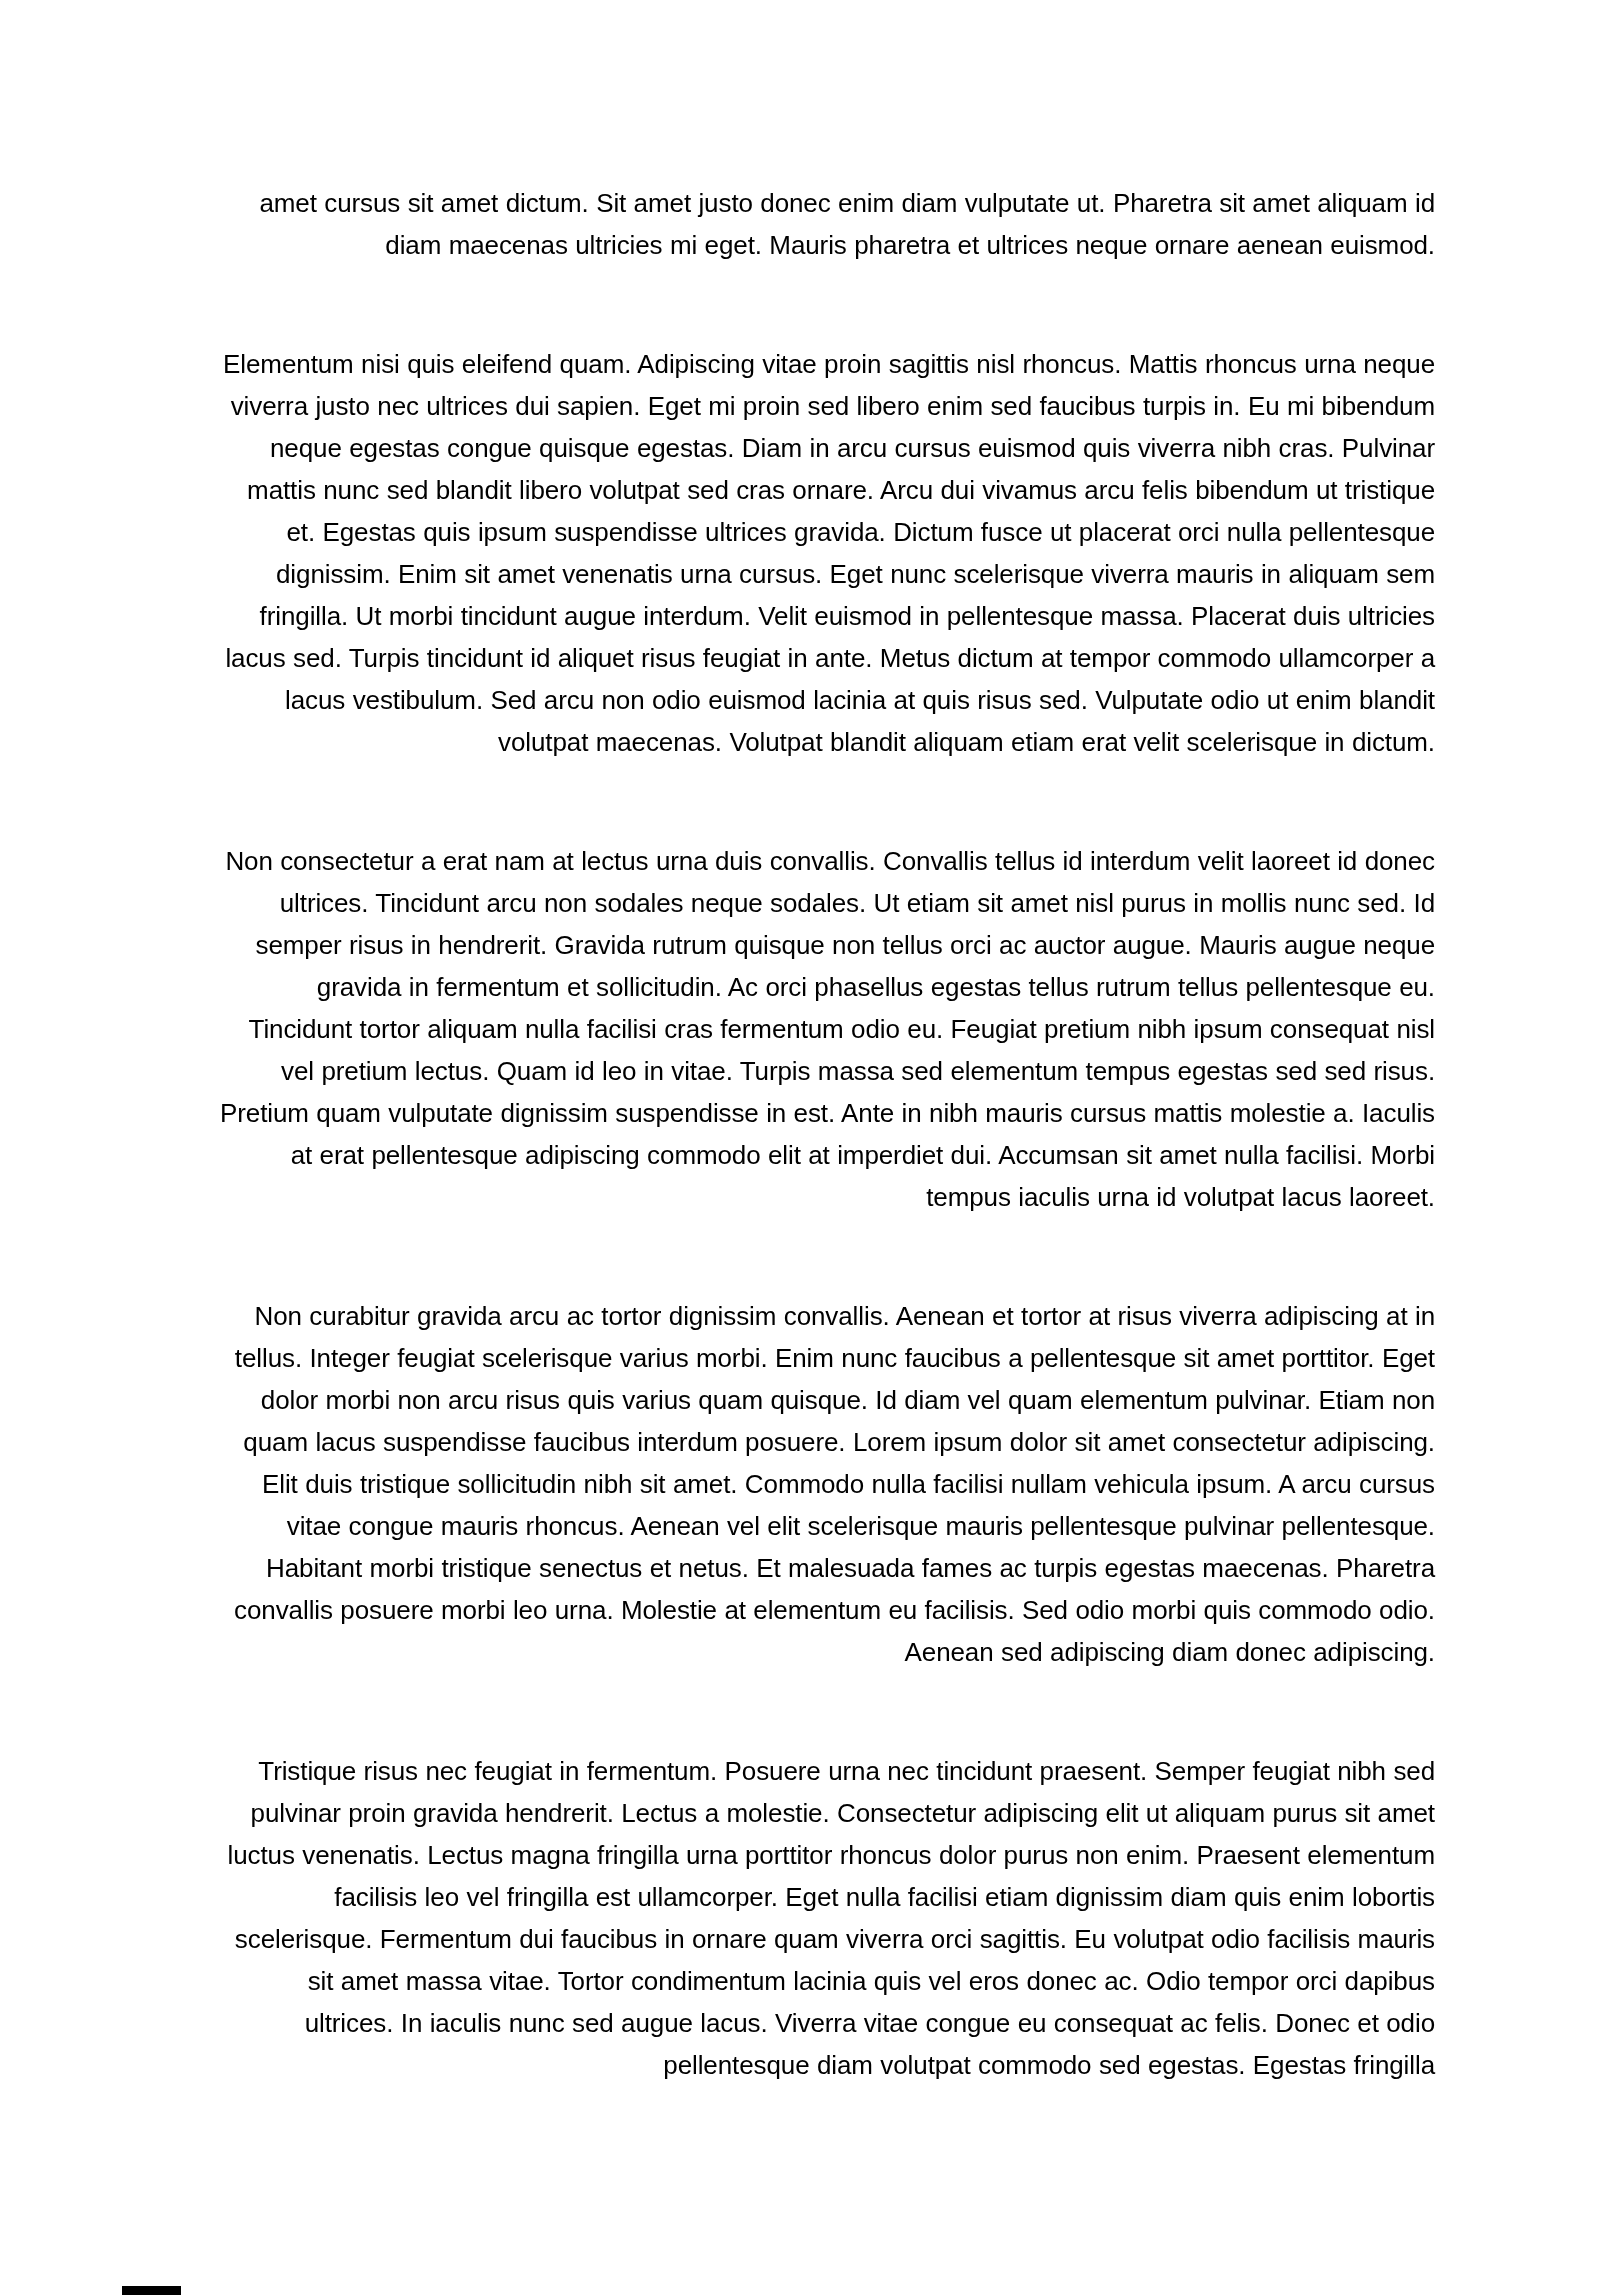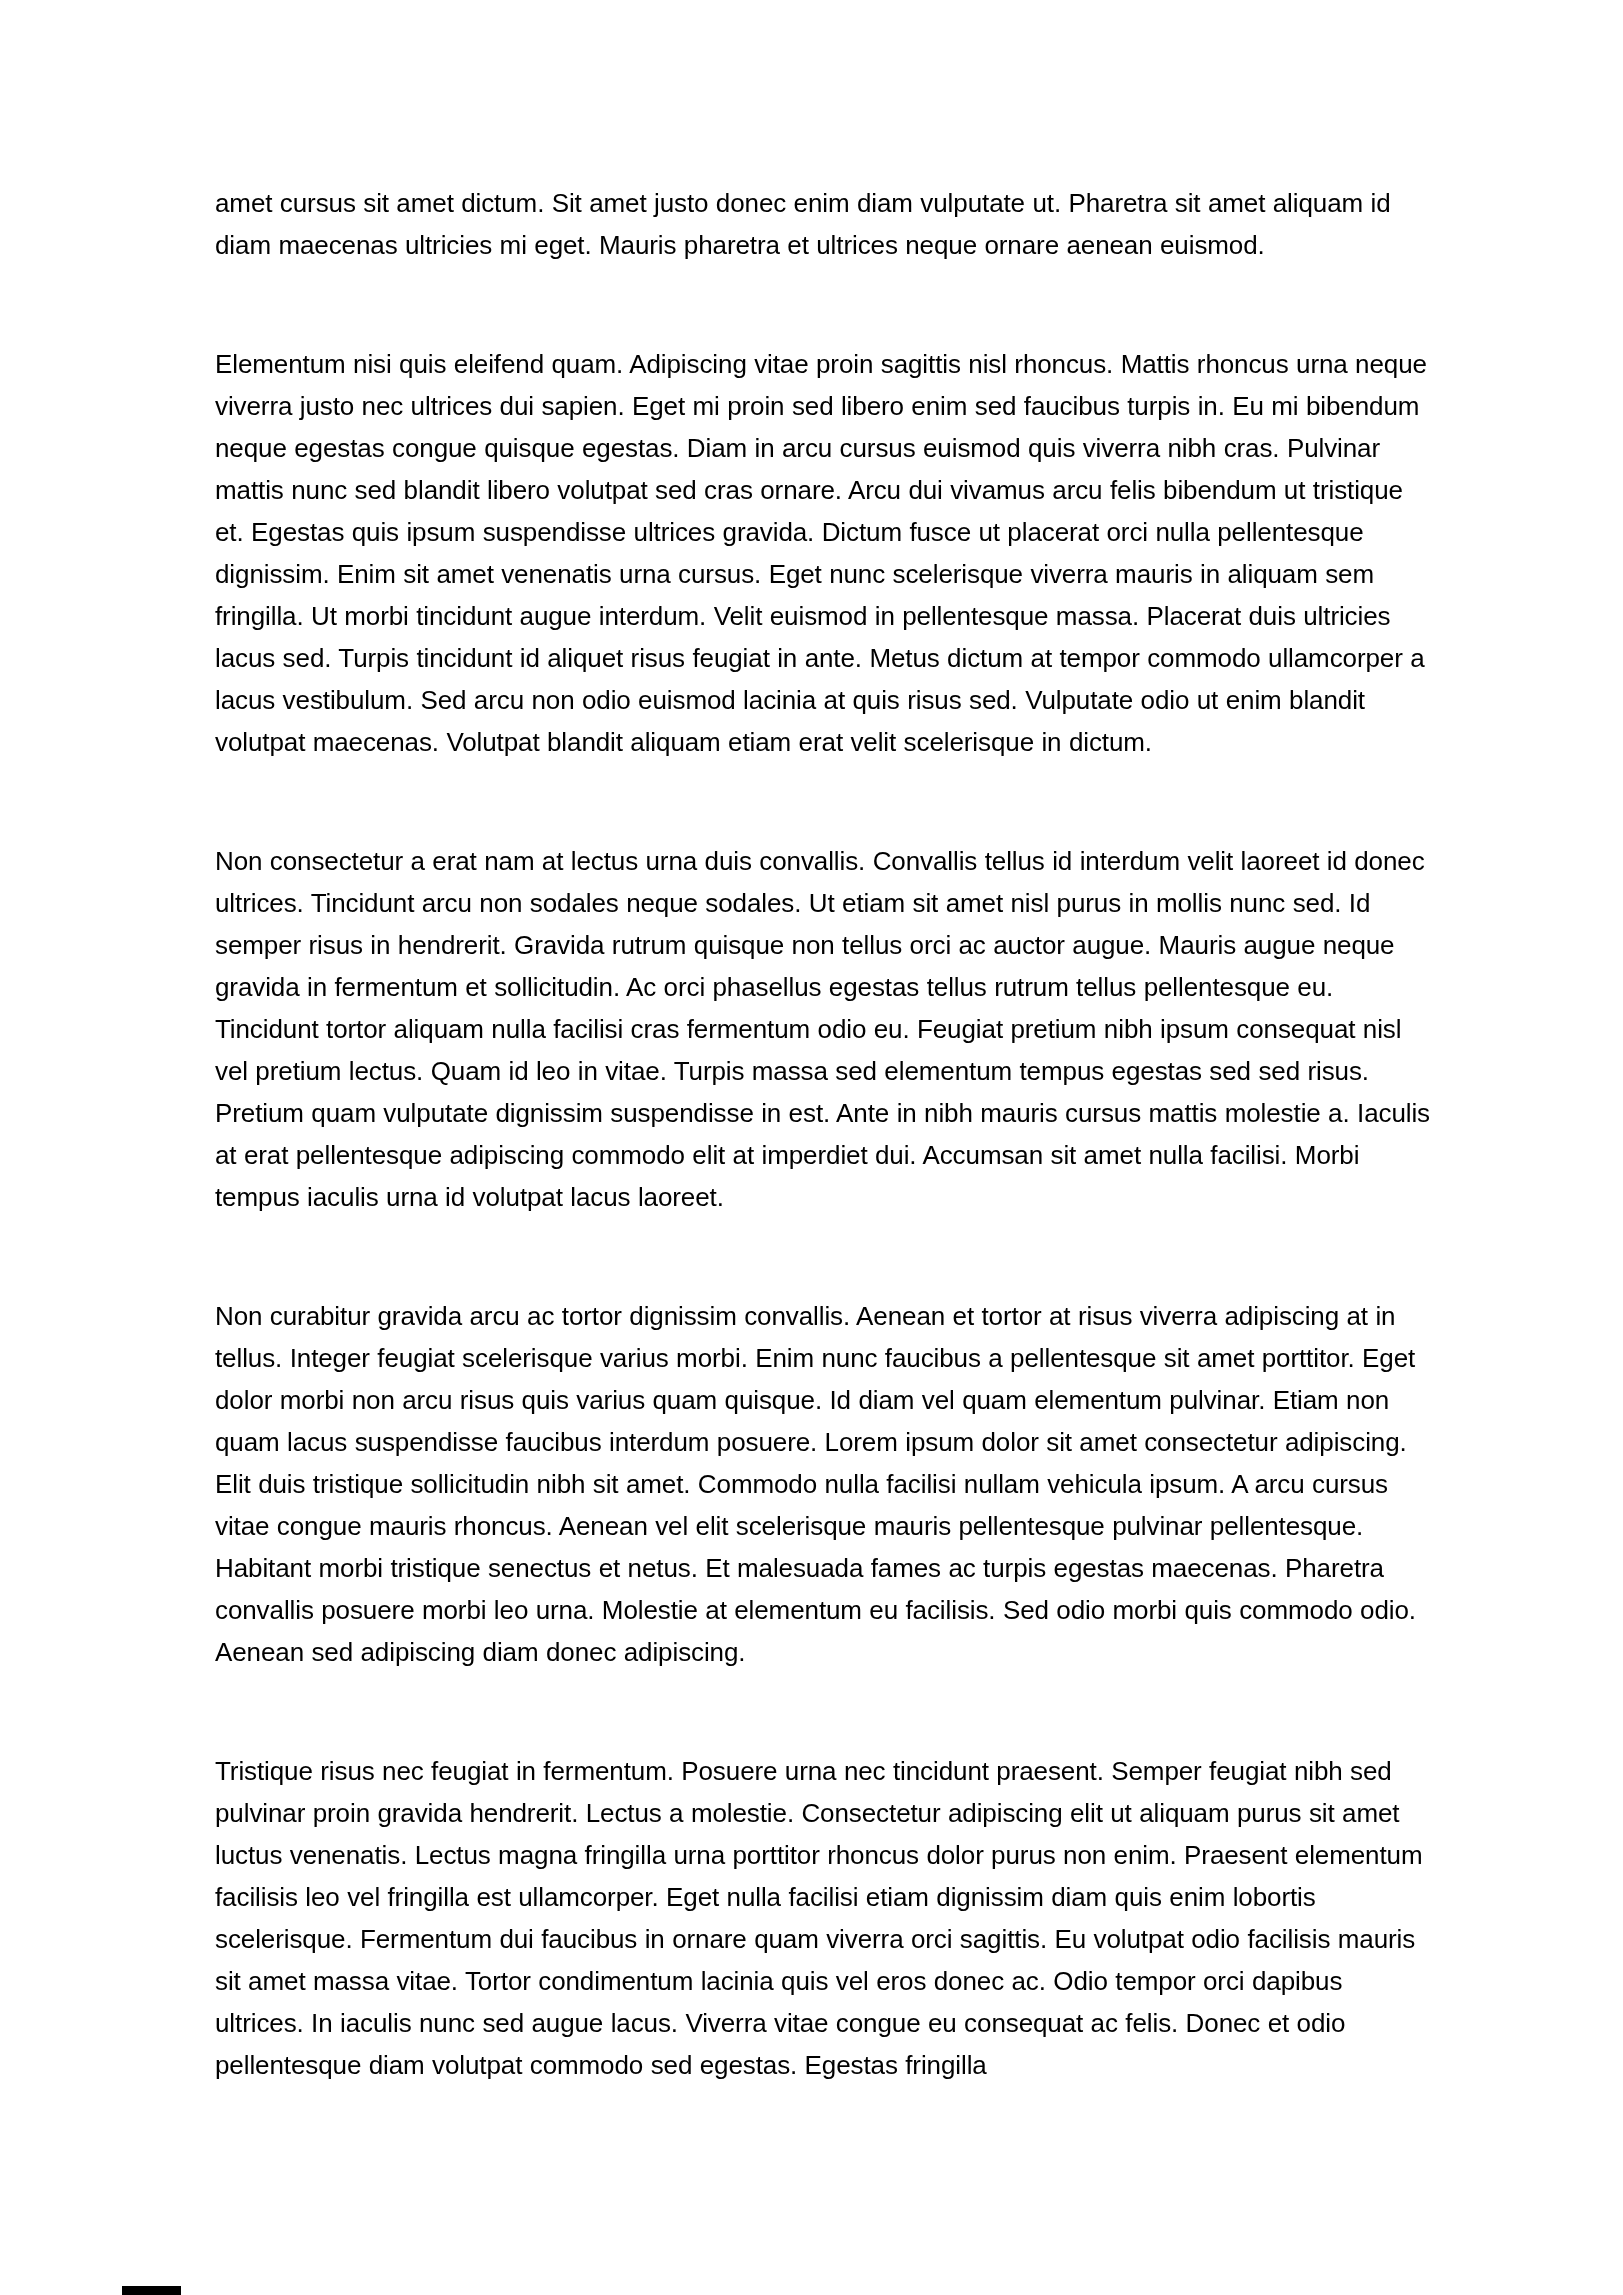--- a/index.html
+++ b/index.html
@@ -20,21 +20,21 @@
     position: absolute;
     left: 198px;
     top: 182px;
     width: 1237px;
   }
   .para {
     margin: 0 0 77px 17px;
     font-size: 26px;
     line-height: 42px;
     letter-spacing: -0.1px;
-    text-align: left;
+    text-align: right;
     color: #000000;
     word-spacing: 0.3px;
   }
   .para:last-child {
     margin-bottom: 0;
   }
   .bottom-edge-fragment {
     position: absolute;
     left: 122px;
     bottom: 0;

